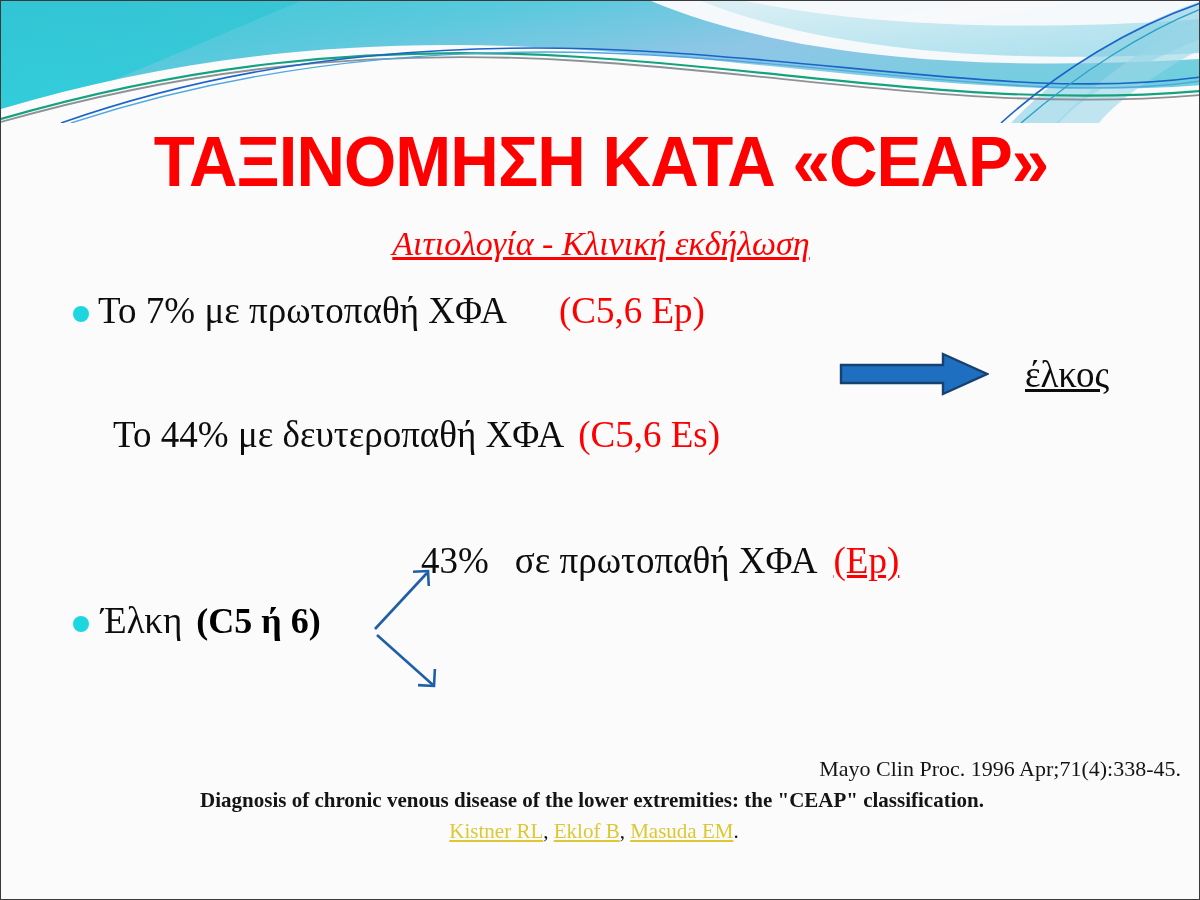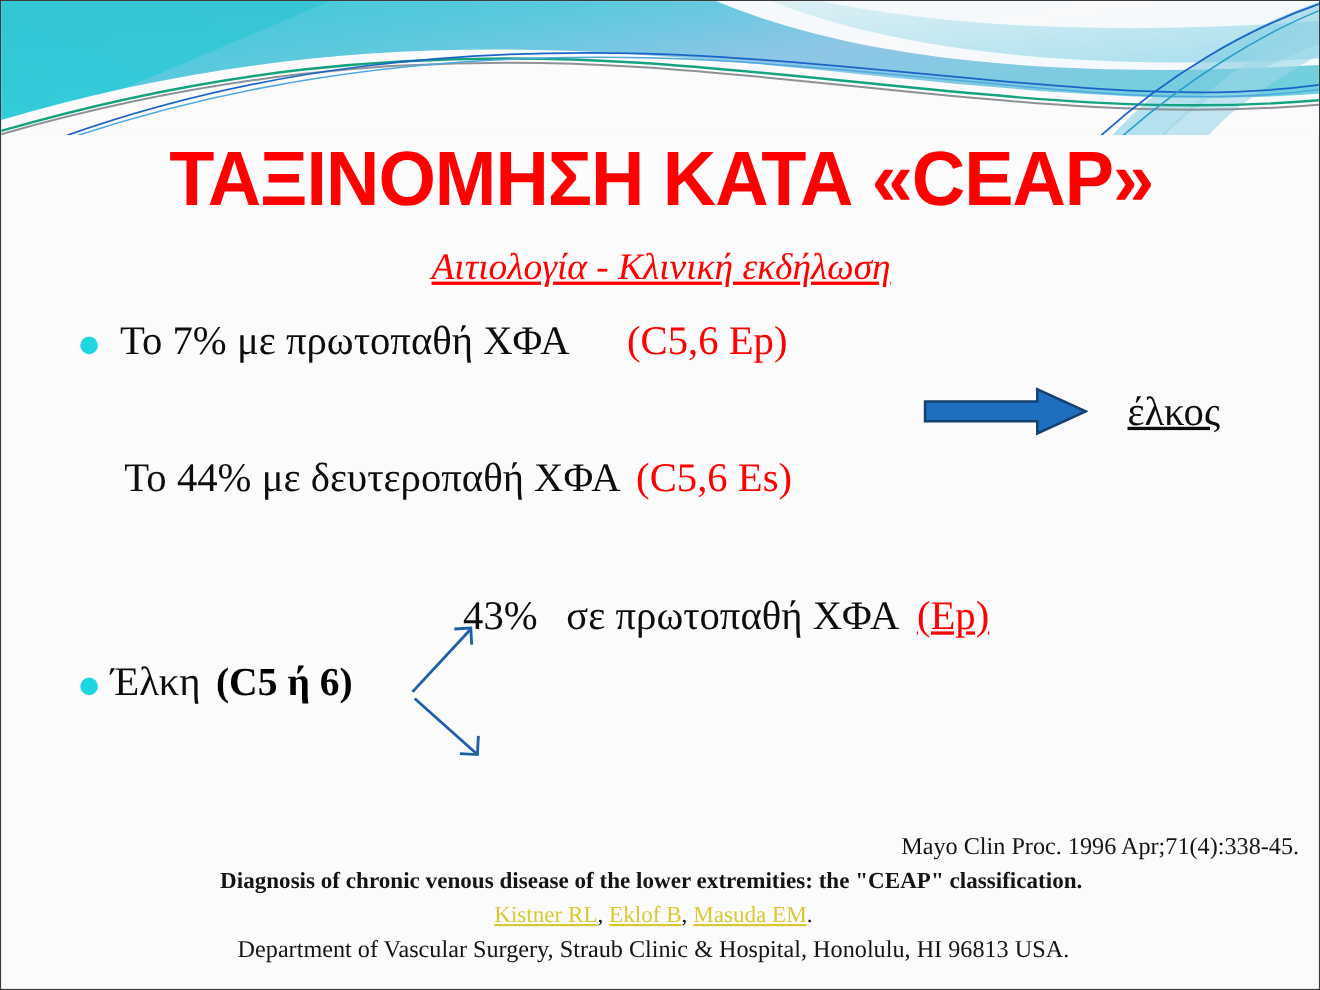--- a/index.html
+++ b/index.html
@@ -67,21 +67,21 @@
   .red { color: #ff0000; }
   .redb { color: #000000; font-weight: bold; }
 
   .bullet-dot {
     position: absolute;
     width: 16px; height: 16px;
     border-radius: 50%;
     background: #1ed6e0;
   }
 
-  .l1 { left: 108px; top: 288px; font-size: 37px; }
+  .l1 { left: 97px; top: 288px; font-size: 37px; }
   .l1 .code { margin-left: 52px; }
 
   .ulcer { left: 1024px; top: 352px; font-size: 37px; text-decoration: underline; }
 
   .l2 { left: 112px; top: 412px; font-size: 37px; }
   .l2 .code { margin-left: 14px; }
 
   .l3 { left: 420px; top: 538px; font-size: 37px; }
   .l3 .gap { display:inline-block; width: 26px; }
   .l3 .code { margin-left: 16px; text-decoration: underline; }
@@ -228,15 +228,14 @@
       </g>
     </svg>
   </div>
 
 
   <div class="cite cite-journal">Mayo Clin Proc. 1996 Apr;71(4):338-45.</div>
   <div class="cite cite-authors">
     <span class="au">Kistner RL</span><span>, </span><span class="au">Eklof B</span><span>, </span><span class="au">Masuda EM</span><span>.</span>
   </div>
   <div class="cite cite-title">Diagnosis of chronic venous disease of the lower extremities: the "CEAP" classification.</div>
-  <div class="cite cite-dept">Department of Vascular Surgery, Straub Clinic &amp; Hospital, Honolulu, HI 96813 USA.</div>
 
 </div>
 
 </body></html>

